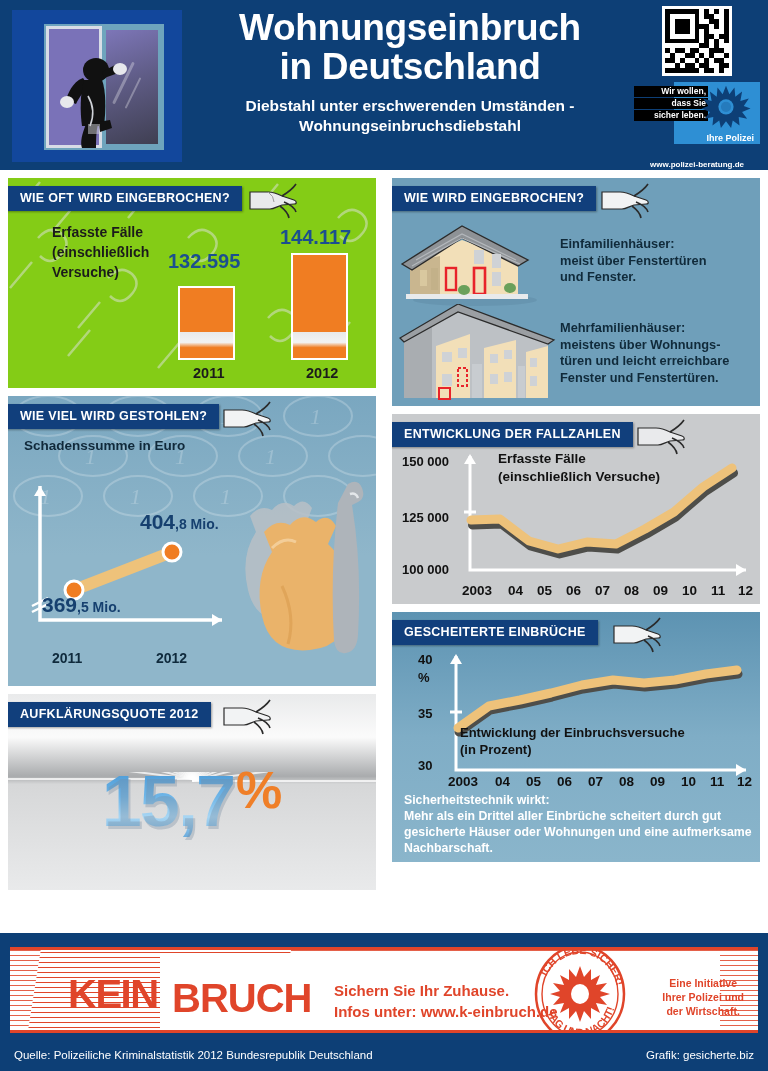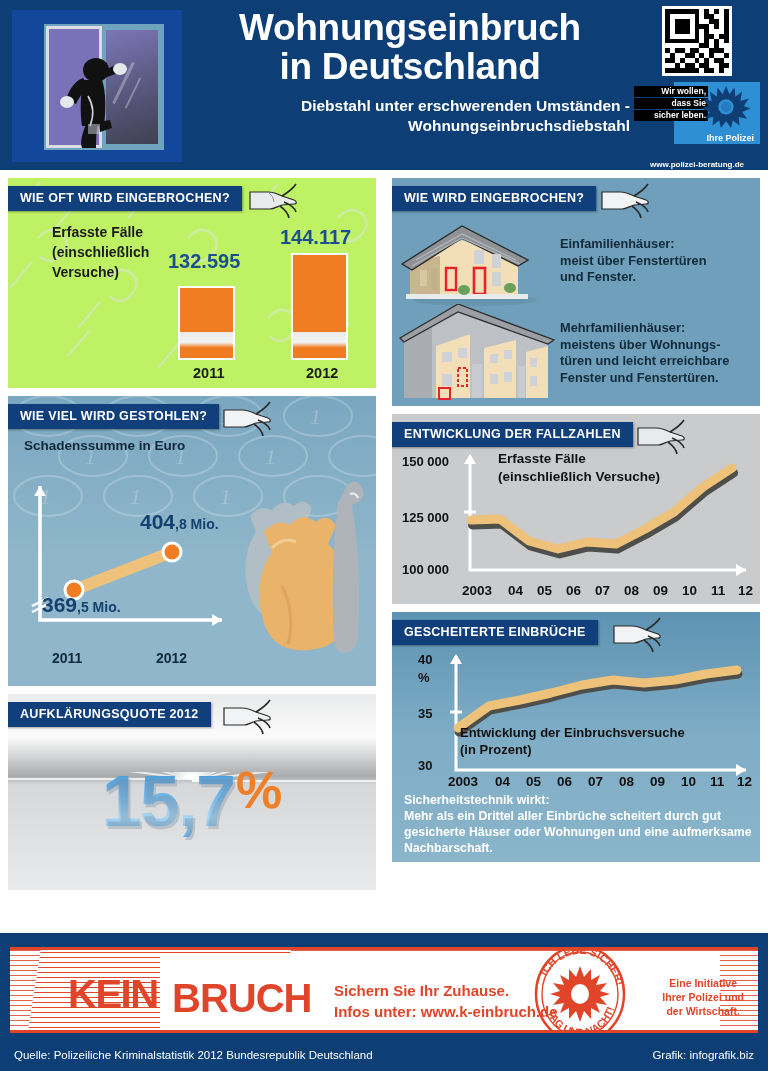--- a/index.html
+++ b/index.html
@@ -16,21 +16,21 @@
   .win-frame { position:absolute; left:32px; top:14px; width:120px; height:126px; background:#6ea4bd; border:2px solid #6ea4bd; display:flex; }
   .win-left { position:relative; width:58px; height:100%; background:#d8dde6; padding:3px; }
   .win-left-glass { width:100%; height:100%; background:#7a72b8; }
   .win-right { position:relative; width:62px; height:100%; background:#6ea4bd; padding:4px; }
   .win-right-glass { width:100%; height:100%; background:linear-gradient(160deg,#7d76b8 0%,#5f5c86 45%,#3f3f52 100%); position:relative; overflow:hidden; }
   .streak { position:absolute; background:rgba(255,255,255,.3); transform:rotate(26deg); border-radius:3px; }
   .burglar { position:absolute; left:48px; top:44px; width:70px; height:96px; }
 
   .hdr-title { position:absolute; left:190px; top:8px; width:440px; text-align:center; color:#fff; }
   .hdr-title h1 { font-size:37px; line-height:39px; font-weight:bold; letter-spacing:-0.3px; }
-  .hdr-sub { margin-top:10px; font-size:15.5px; line-height:20px; font-weight:bold;text-align:right; }
+  .hdr-sub { margin-top:10px; font-size:15.5px; line-height:20px; font-weight:bold; }
 
   .hdr-right { position:absolute; right:8px; top:6px; width:126px; }
   .qr { width:70px; height:70px; background:#fff; margin:0 auto; padding:3px; }
   .qr-grid { width:100%; height:100%; display:grid; grid-template-columns:repeat(13,1fr); grid-template-rows:repeat(13,1fr); }
   .qr-grid i { background:#fff; }
   .qr-grid i.b { background:#000; }
   .polbox { margin:6px auto 16px; width:126px; height:62px; position:relative; }
   .polbox-bg { position:absolute; right:0; top:0; width:86px; height:62px; background:#2e8fd4; }
   .pol-lines { position:absolute; left:0; top:4px; width:74px; }
   .pol-lines span { display:block; background:#000; color:#fff; font-size:8.5px; font-weight:bold; line-height:11px; padding:0 2px; margin-bottom:1px; text-align:right; }
@@ -43,21 +43,21 @@
   .col-r { position:absolute; left:384px; top:170px; width:384px; }
 
   .panel { position:relative; margin:8px 8px 0 8px; overflow:hidden; }
   .ribbon { position:absolute; left:-10px; top:8px; height:25px; background:#113f7c; color:#fff;
             font-size:12.5px; font-weight:bold; letter-spacing:.3px; line-height:25px; padding:0 12px 0 22px; z-index:6;
             box-shadow:1px 1px 2px rgba(0,0,0,.35); }
   .ribbon:after { content:""; position:absolute; left:0; top:-5px; width:10px; height:5px; background:#0a2c58; }
   .hand { position:absolute; z-index:7; width:54px; height:40px; }
 
   
-  .p1 { height:210px; background:#bef264; }
+  .p1 { height:210px; background:#84cc16; }
   .p1-bg { position:absolute; inset:0; overflow:hidden; opacity:.55; }
   .p1-cap { position:absolute; left:16px; top:44px; width:130px; font-size:14px; font-weight:bold; color:#1b1b1b; line-height:20px;margin-left:28px; }
   .bar { position:absolute; border:2px solid #fff; }
   .bar .fill { position:absolute; left:0; right:0; top:0; bottom:0; background:#f07d22; }
   .bar .base { position:absolute; left:0; right:0; bottom:0; height:26px; background:linear-gradient(180deg,#e8e9ea 0%,#f2f3f3 40%,#f07d22 60%,#f07d22 100%); }
   .barval { position:absolute; font-size:20px; font-weight:bold; color:#1b4f8f; }
   .baryr { position:absolute; font-size:14.5px; font-weight:bold; color:#1b1b1b; }
 
   
   .p2 { height:228px; background:#6f9fba; }
@@ -682,15 +682,15 @@
         </text>
       </svg>
 
       <div class="initiative">
         <div>Eine Initiative</div>
         <div>Ihrer Polizei und</div>
         <div>der Wirtschaft.</div>
       </div>
     </div>
     <div class="src">Quelle: Polizeiliche Kriminalstatistik 2012 Bundesrepublik Deutschland</div>
-    <div class="grafik">Grafik: infografik.biz</div>
+    <div class="grafik">Grafik: gesicherte.biz</div>
   </div>
 </div>
 
 </body></html>

